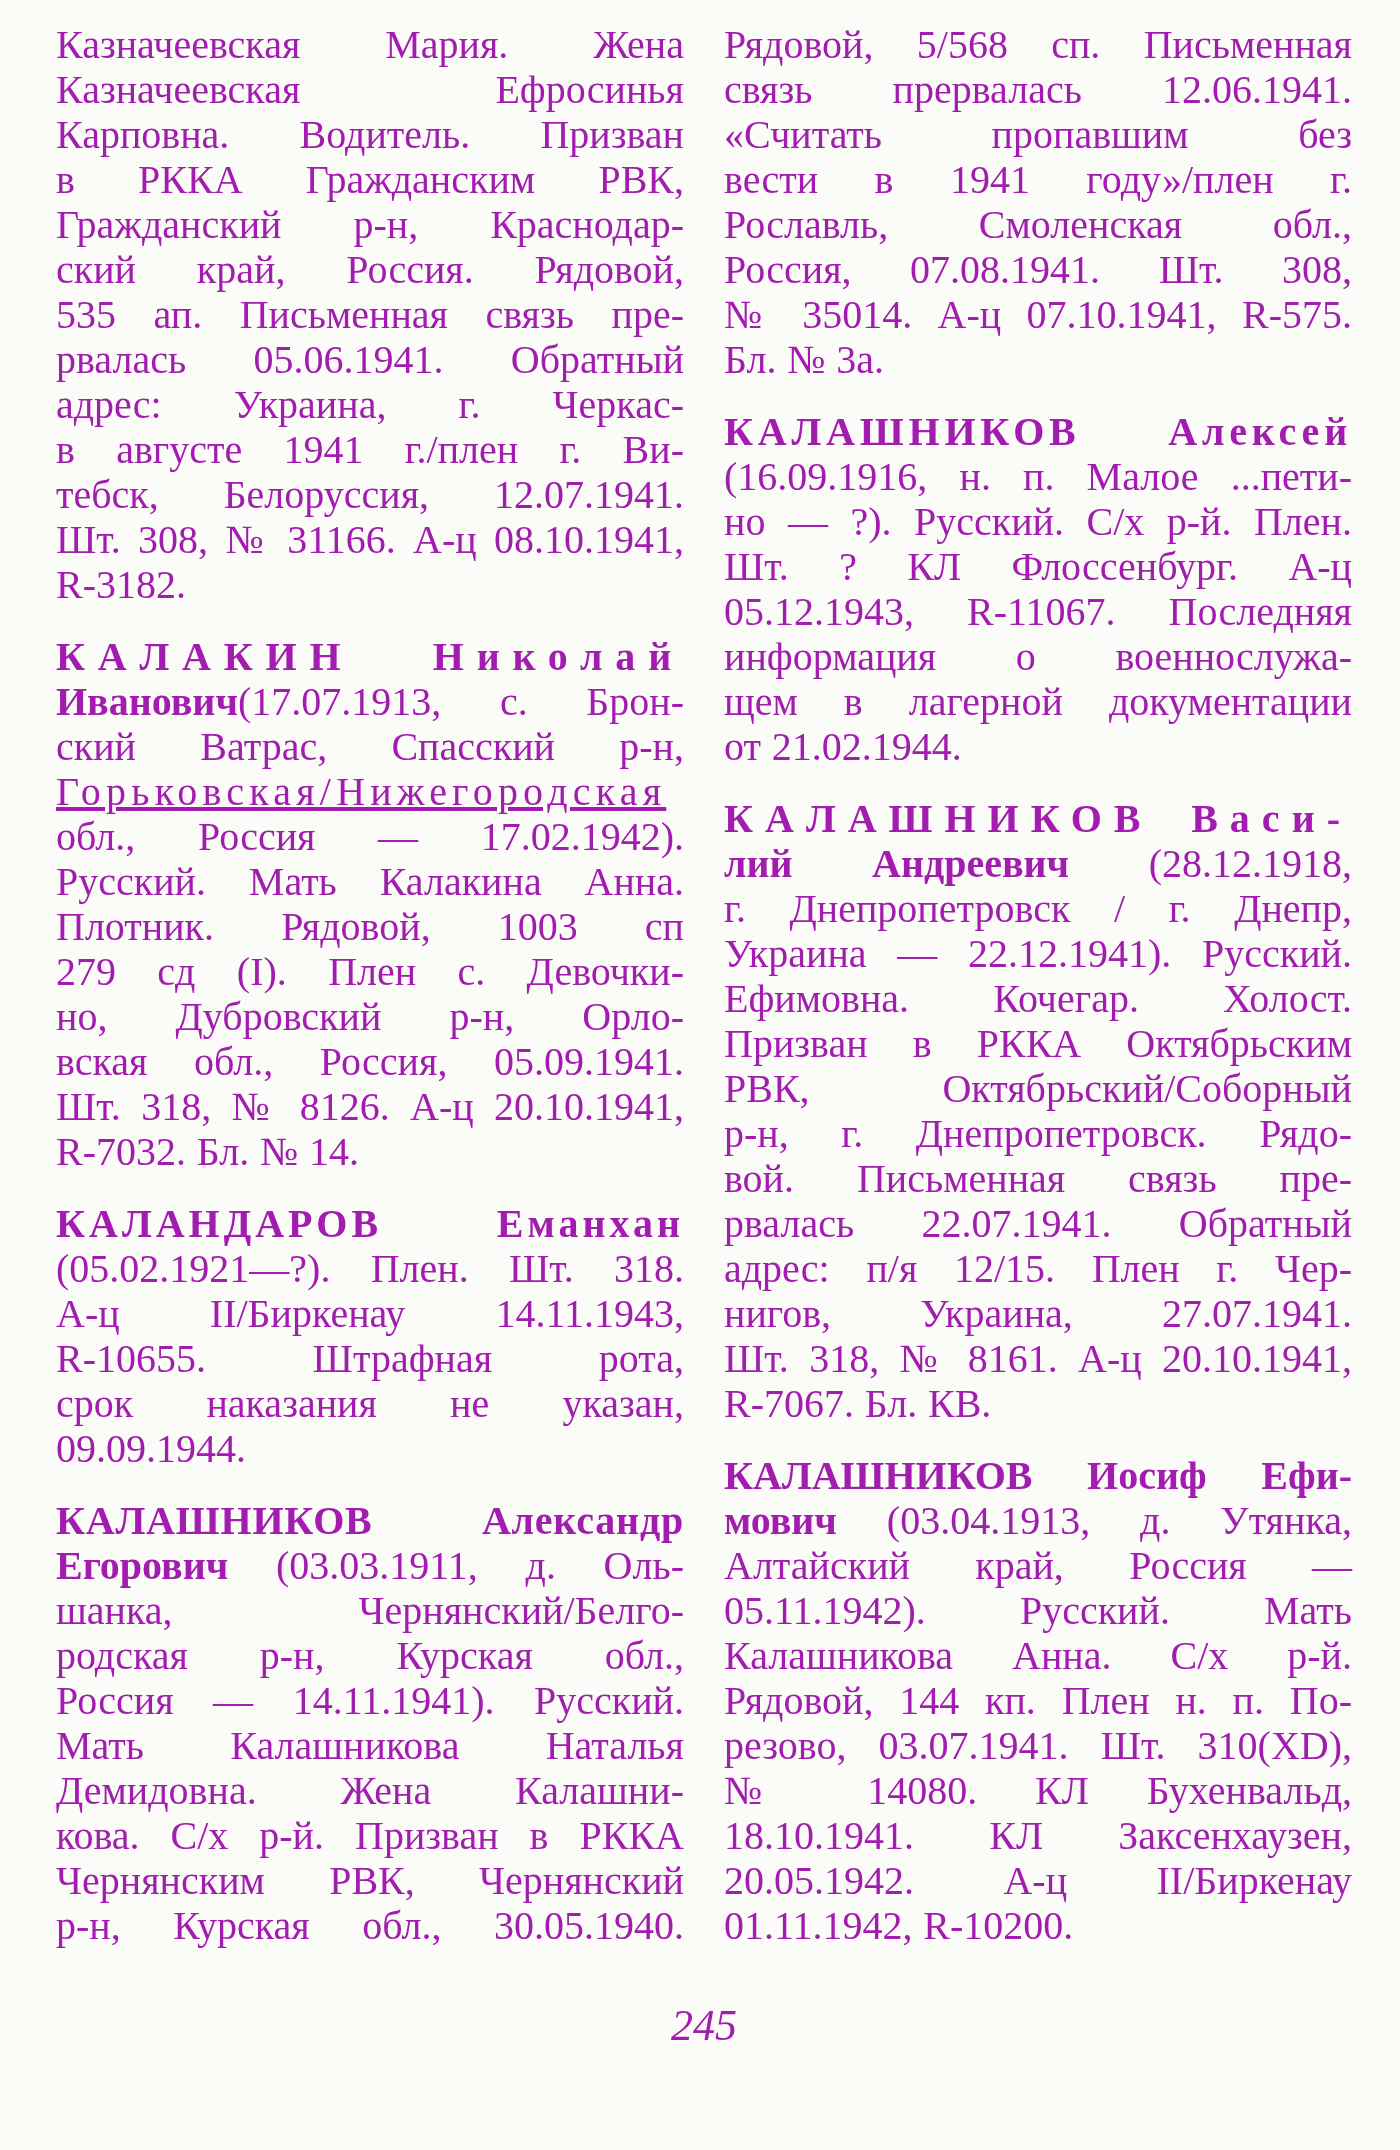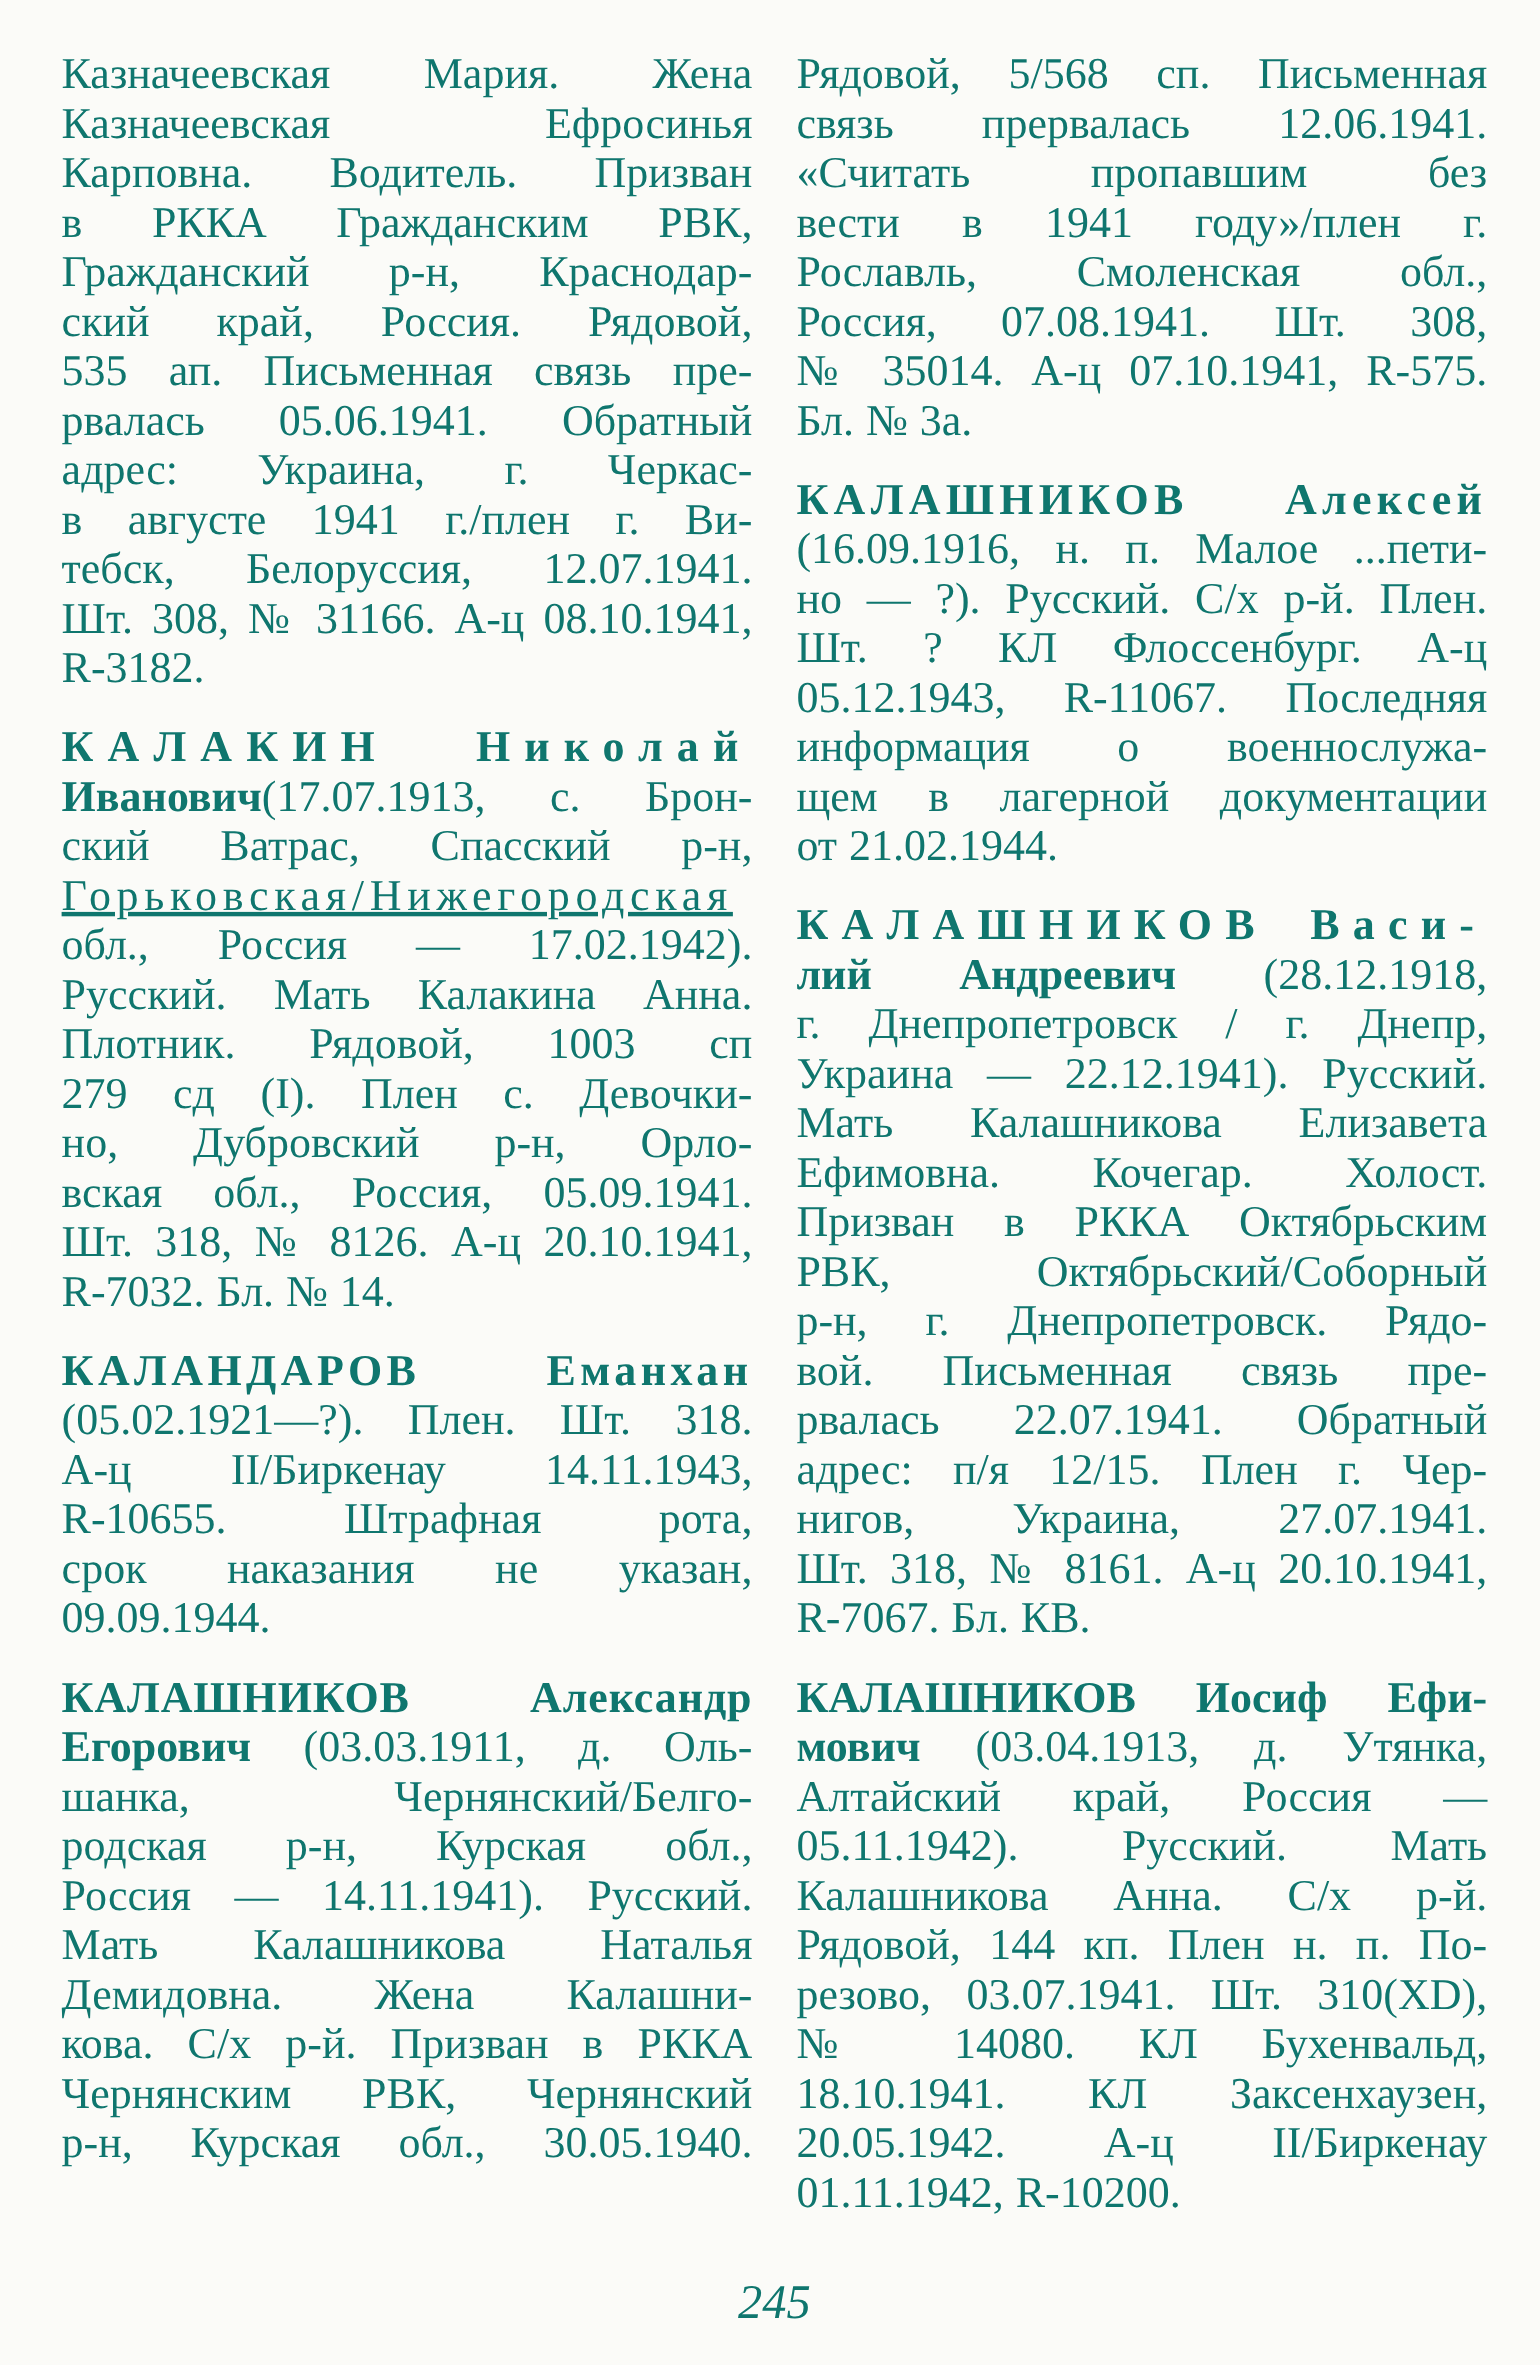--- a/index.html
+++ b/index.html
@@ -5,24 +5,24 @@
   html, body {
     margin: 0;
     padding: 0;
     background: #fbfbf8;
   }
   .sheet {
     position: relative;
     width: 1400px;
     height: 2150px;
     background: #fbfbf8;
-    color: #0f766e;
+    color: #a21caf;
     font-family: "Liberation Serif", serif;
     box-sizing: border-box;
-    padding: 44px 48px 0 56px;
+    padding: 22px 48px 0 56px;
     overflow: hidden;
   }
   .cols {
     display: flex;
     gap: 40px;
   }
   .col {
     width: 628px;
     flex: 0 0 628px;
   }
@@ -124,21 +124,20 @@
           <div class="line">05.12.1943, R-11067. Последняя</div>
           <div class="line">информация о военнослужа-</div>
           <div class="line">щем в лагерной документации</div>
           <div class="line end">от 21.02.1944.</div>
         </div>
         <div class="para">
           <div class="line" style="letter-spacing: 0.3em;"><b>КАЛАШНИКОВ Васи-</b></div>
           <div class="line"><b>лий Андреевич</b> (28.12.1918,</div>
           <div class="line">г. Днепропетровск / г. Днепр,</div>
           <div class="line">Украина — 22.12.1941). Русский.</div>
-          <div class="line">Мать Калашникова Елизавета</div>
           <div class="line">Ефимовна. Кочегар. Холост.</div>
           <div class="line">Призван в РККА Октябрьским</div>
           <div class="line">РВК, Октябрьский/Соборный</div>
           <div class="line">р-н, г. Днепропетровск. Рядо-</div>
           <div class="line">вой. Письменная связь пре-</div>
           <div class="line">рвалась 22.07.1941. Обратный</div>
           <div class="line">адрес: п/я 12/15. Плен г. Чер-</div>
           <div class="line">нигов, Украина, 27.07.1941.</div>
           <div class="line">Шт. 318, № 8161. А-ц 20.10.1941,</div>
           <div class="line end">R-7067. Бл. КВ.</div>

